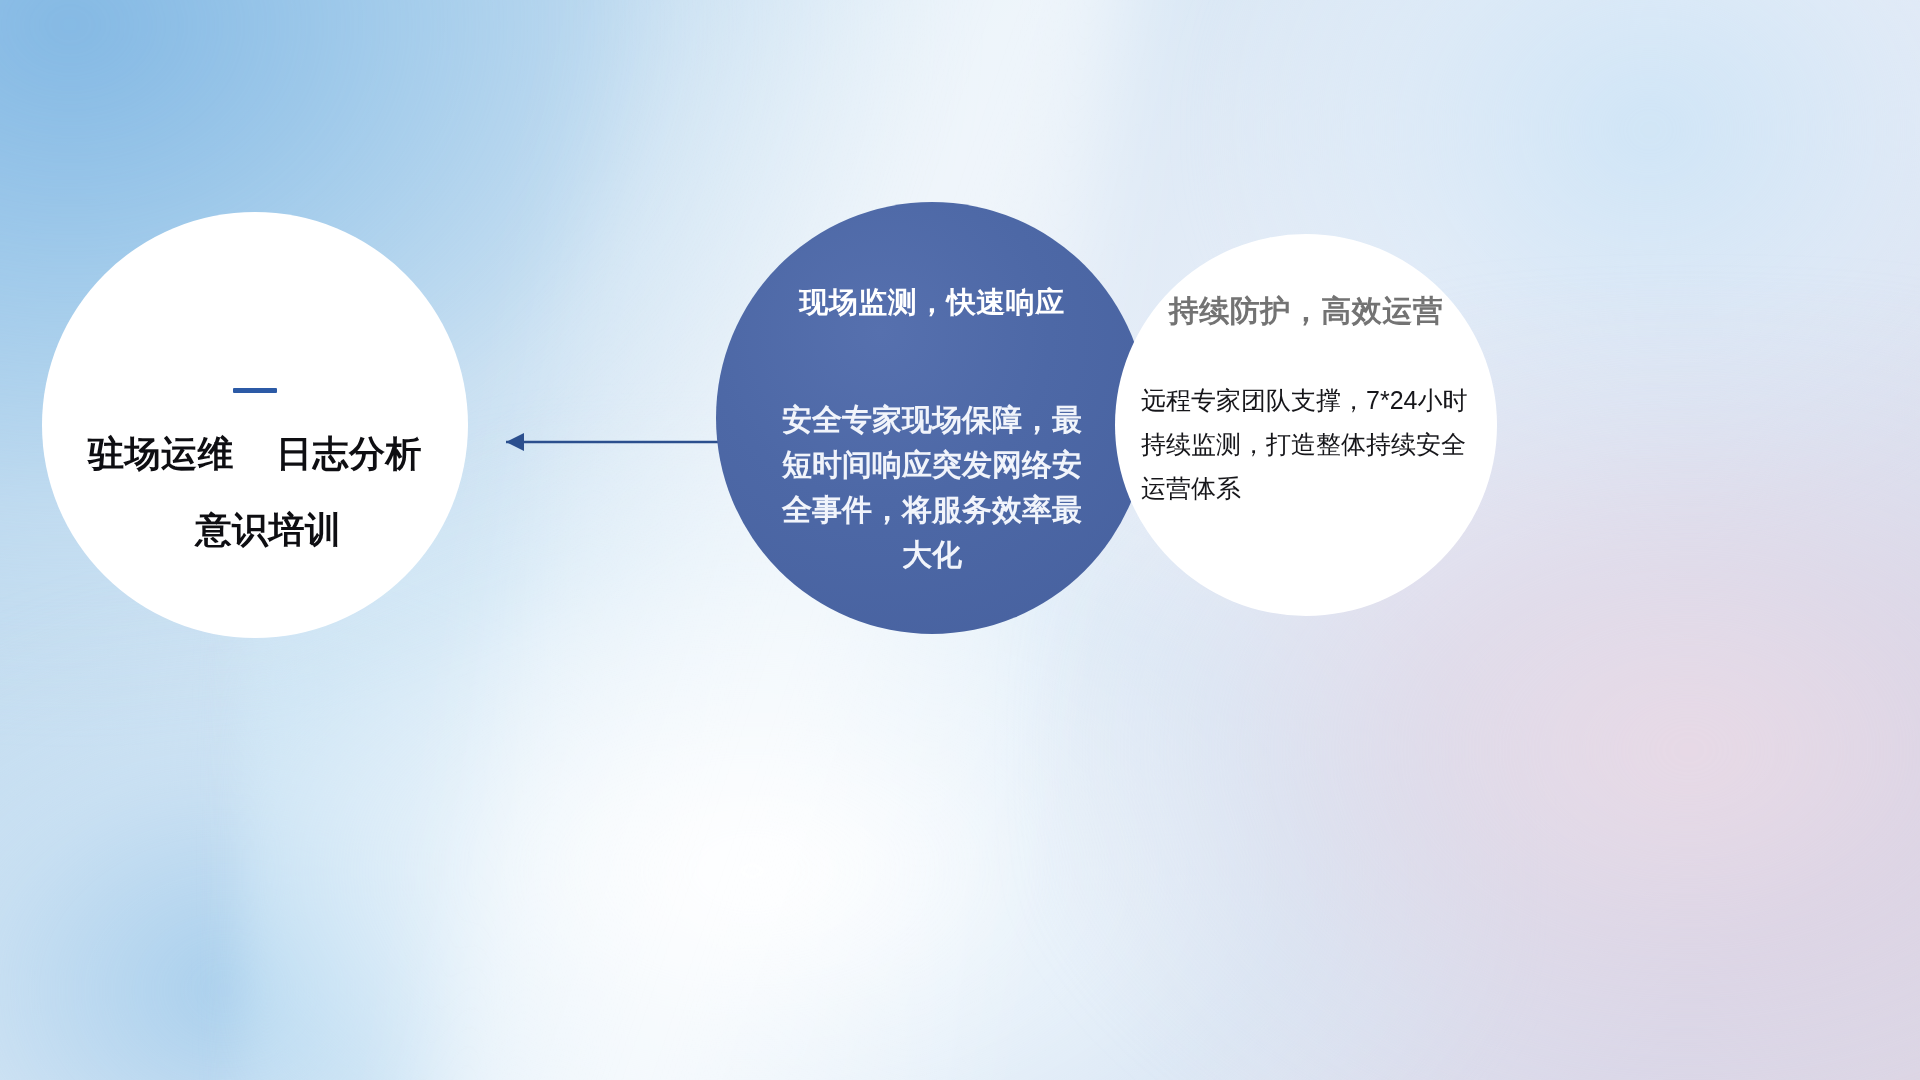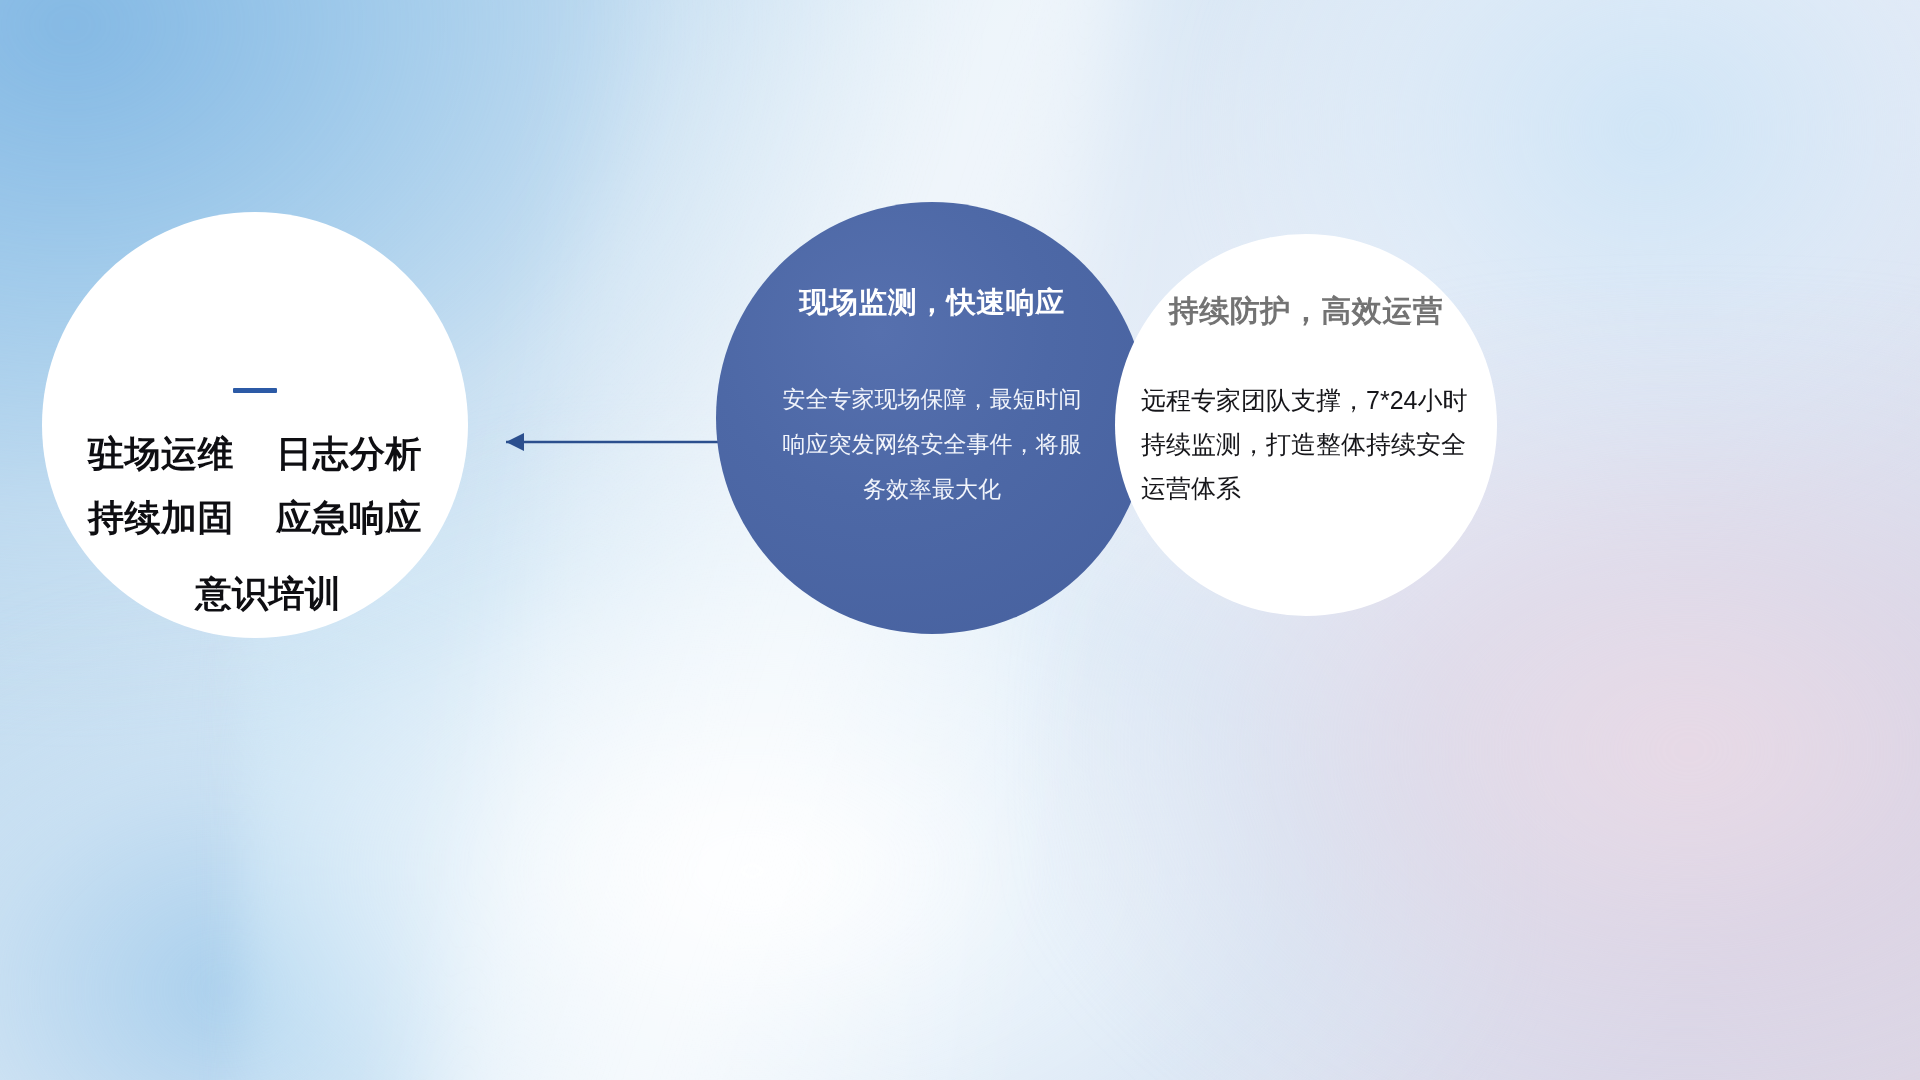--- a/index.html
+++ b/index.html
@@ -155,26 +155,26 @@
     color: #ffffff;
     font-size: 29px;
     font-weight: bold;
     letter-spacing: 0.5px;
     white-space: nowrap;
     line-height: 1;
     margin-bottom: 0;
   }
   #node-mid .node-body {
     color: #f1f4fb;
-    font-size: 23px;
+    font-size: 30px;
     line-height: 45px;
     text-align: center;
     width: 300px;
-    margin-top: 60px;
-    font-weight: 400;
+    margin-top: 80px;
+    font-weight: 700;
   }
 
   
   #node-right {
     left: 1115px;
     top: 234px;
     width: 382px;
     height: 382px;
     background: #ffffff;
     z-index: 8;
@@ -221,21 +221,20 @@
   <div class="bg-streak"></div>
 
   <svg id="flow-arrow" viewBox="0 0 260 90">
     <line x1="258" y1="42" x2="36" y2="42" stroke="#2b4f8e" stroke-width="2.6"></line>
     <polygon points="36,42 54,33 54,51" fill="#2b4f8e"></polygon>
   </svg>
 
   <div class="node" id="node-left">
     <div class="left-dash"></div>
     <div class="left-line">驻场运维    日志分析</div>
-    <div class="left-line">持续加固    应急响应</div>
     <div class="left-line last">意识培训</div>
   </div>
 
   <div class="node" id="node-mid">
     <div class="node-title">现场监测，快速响应</div>
     <div class="node-body">安全专家现场保障，最短时间响应突发网络安全事件，将服务效率最大化</div>
   </div>
 
   <div class="node" id="node-right">
     <div class="node-title">持续防护，高效运营</div>

